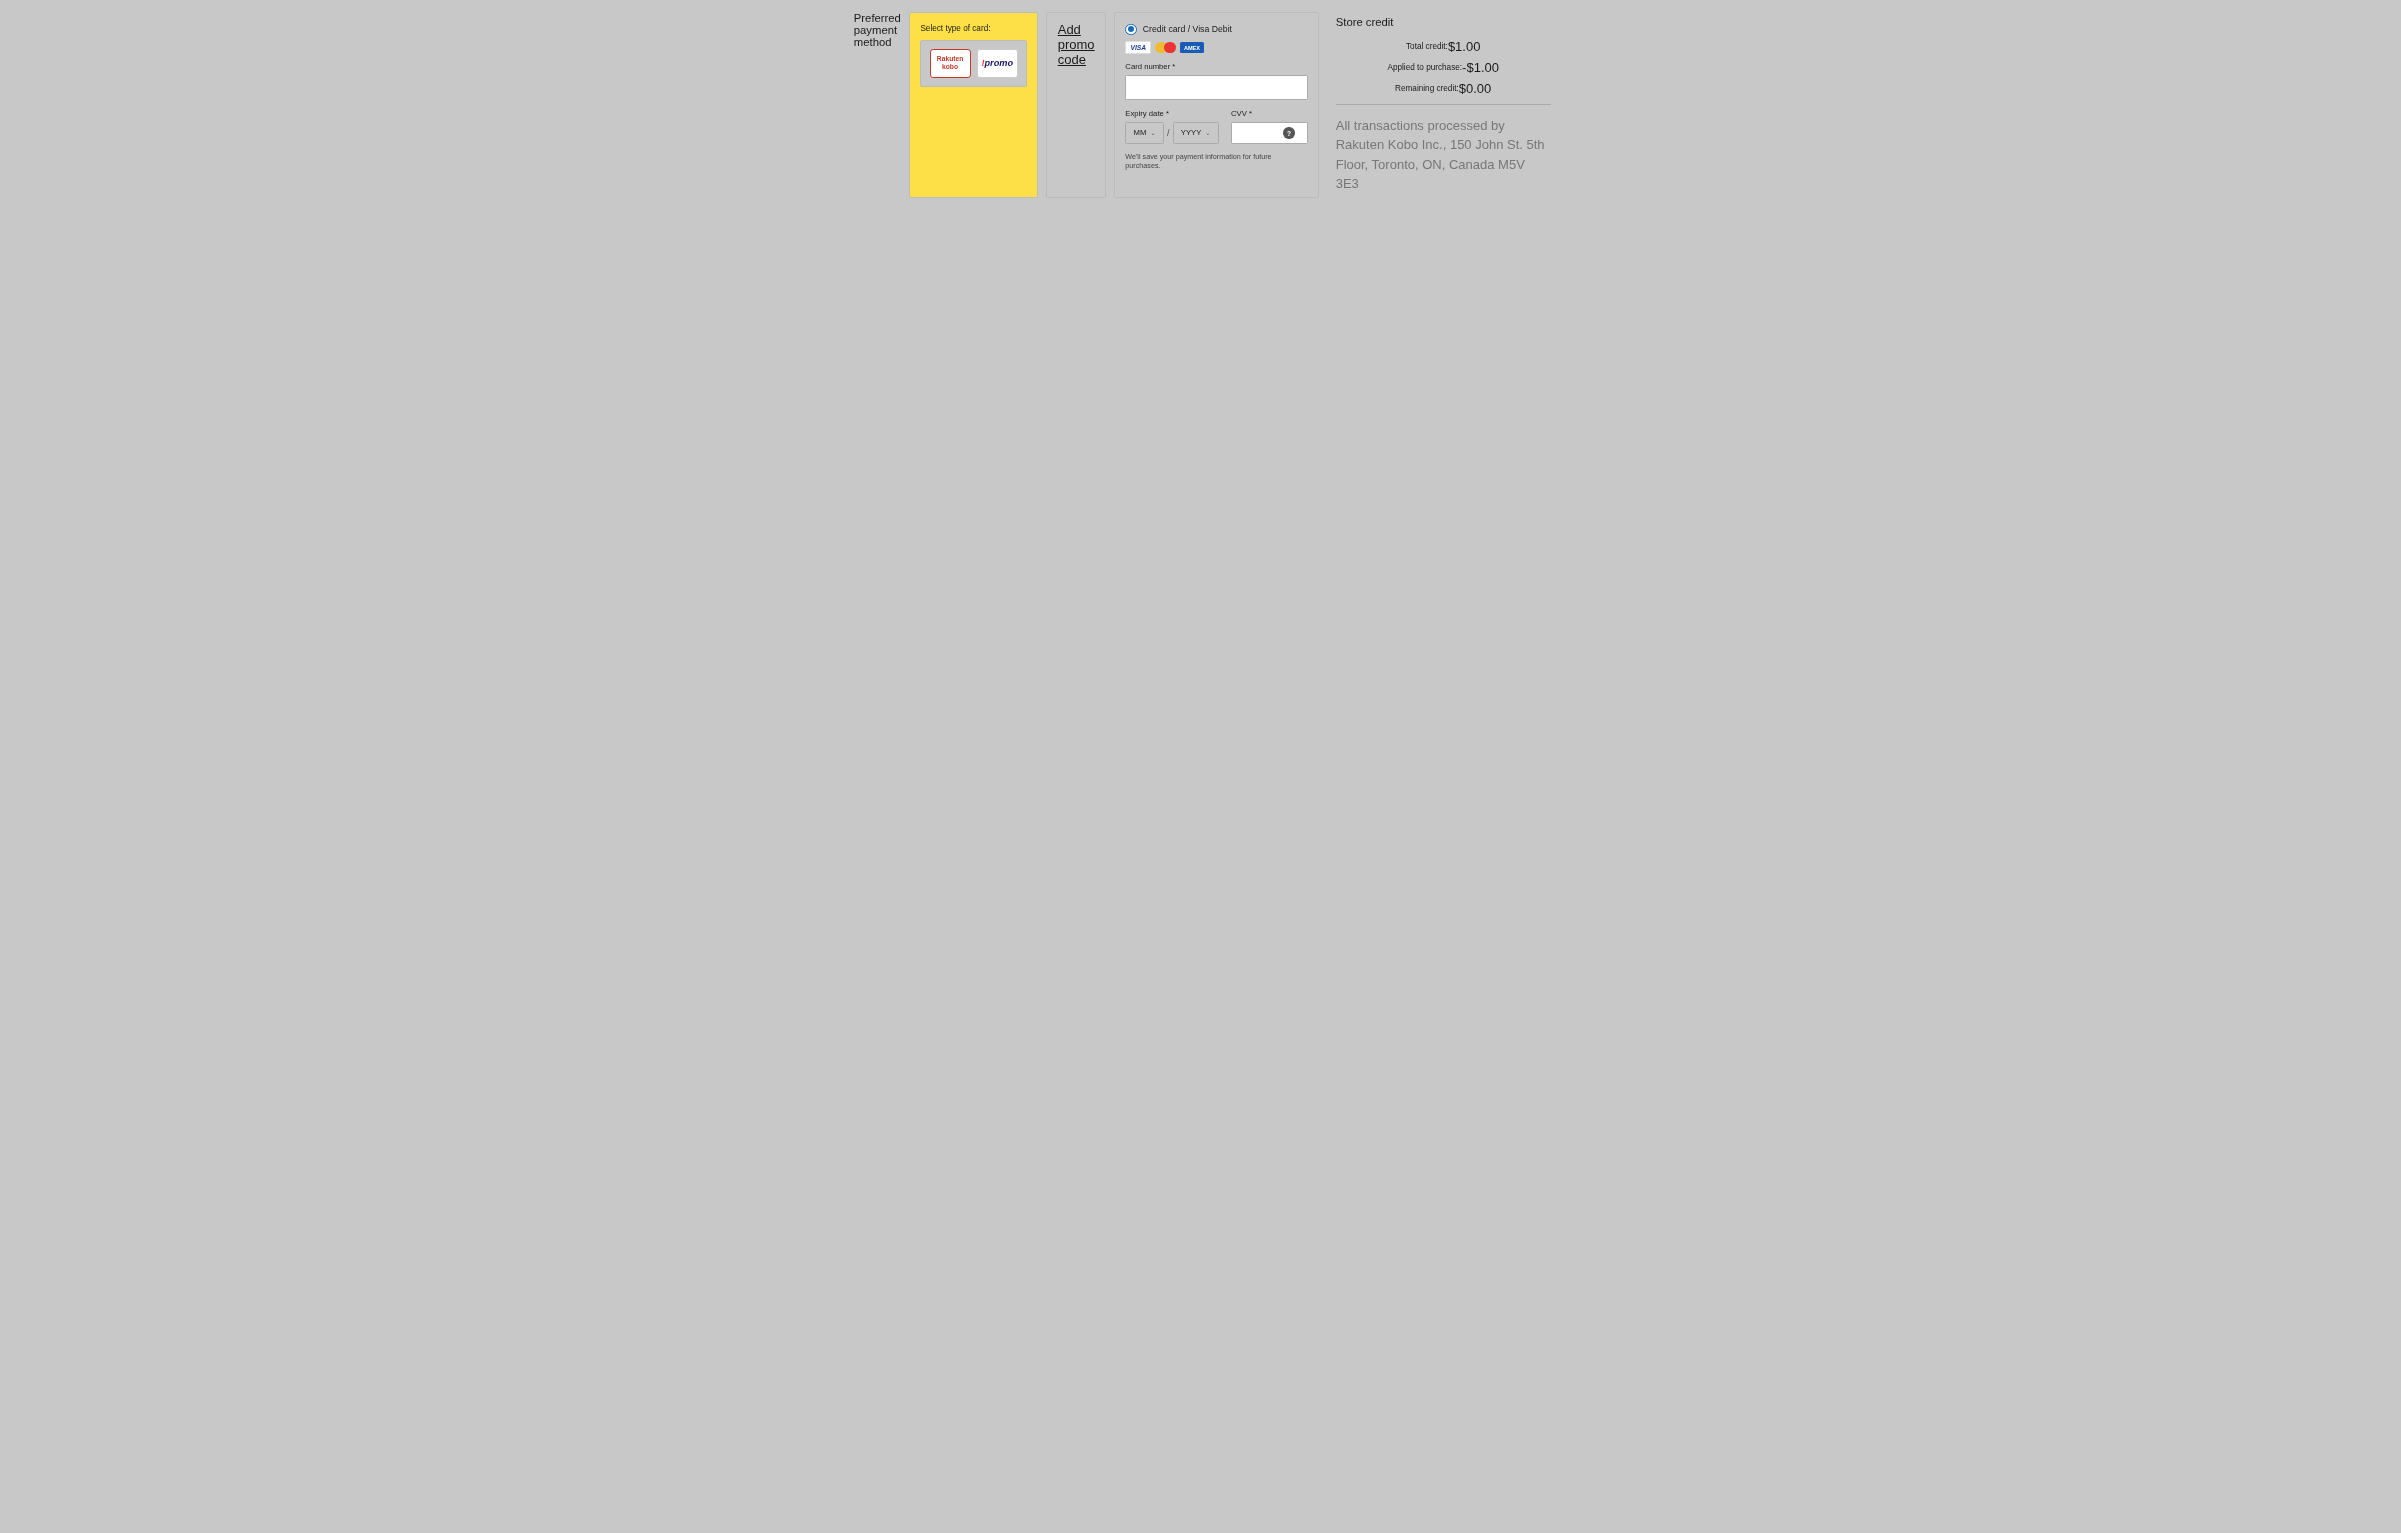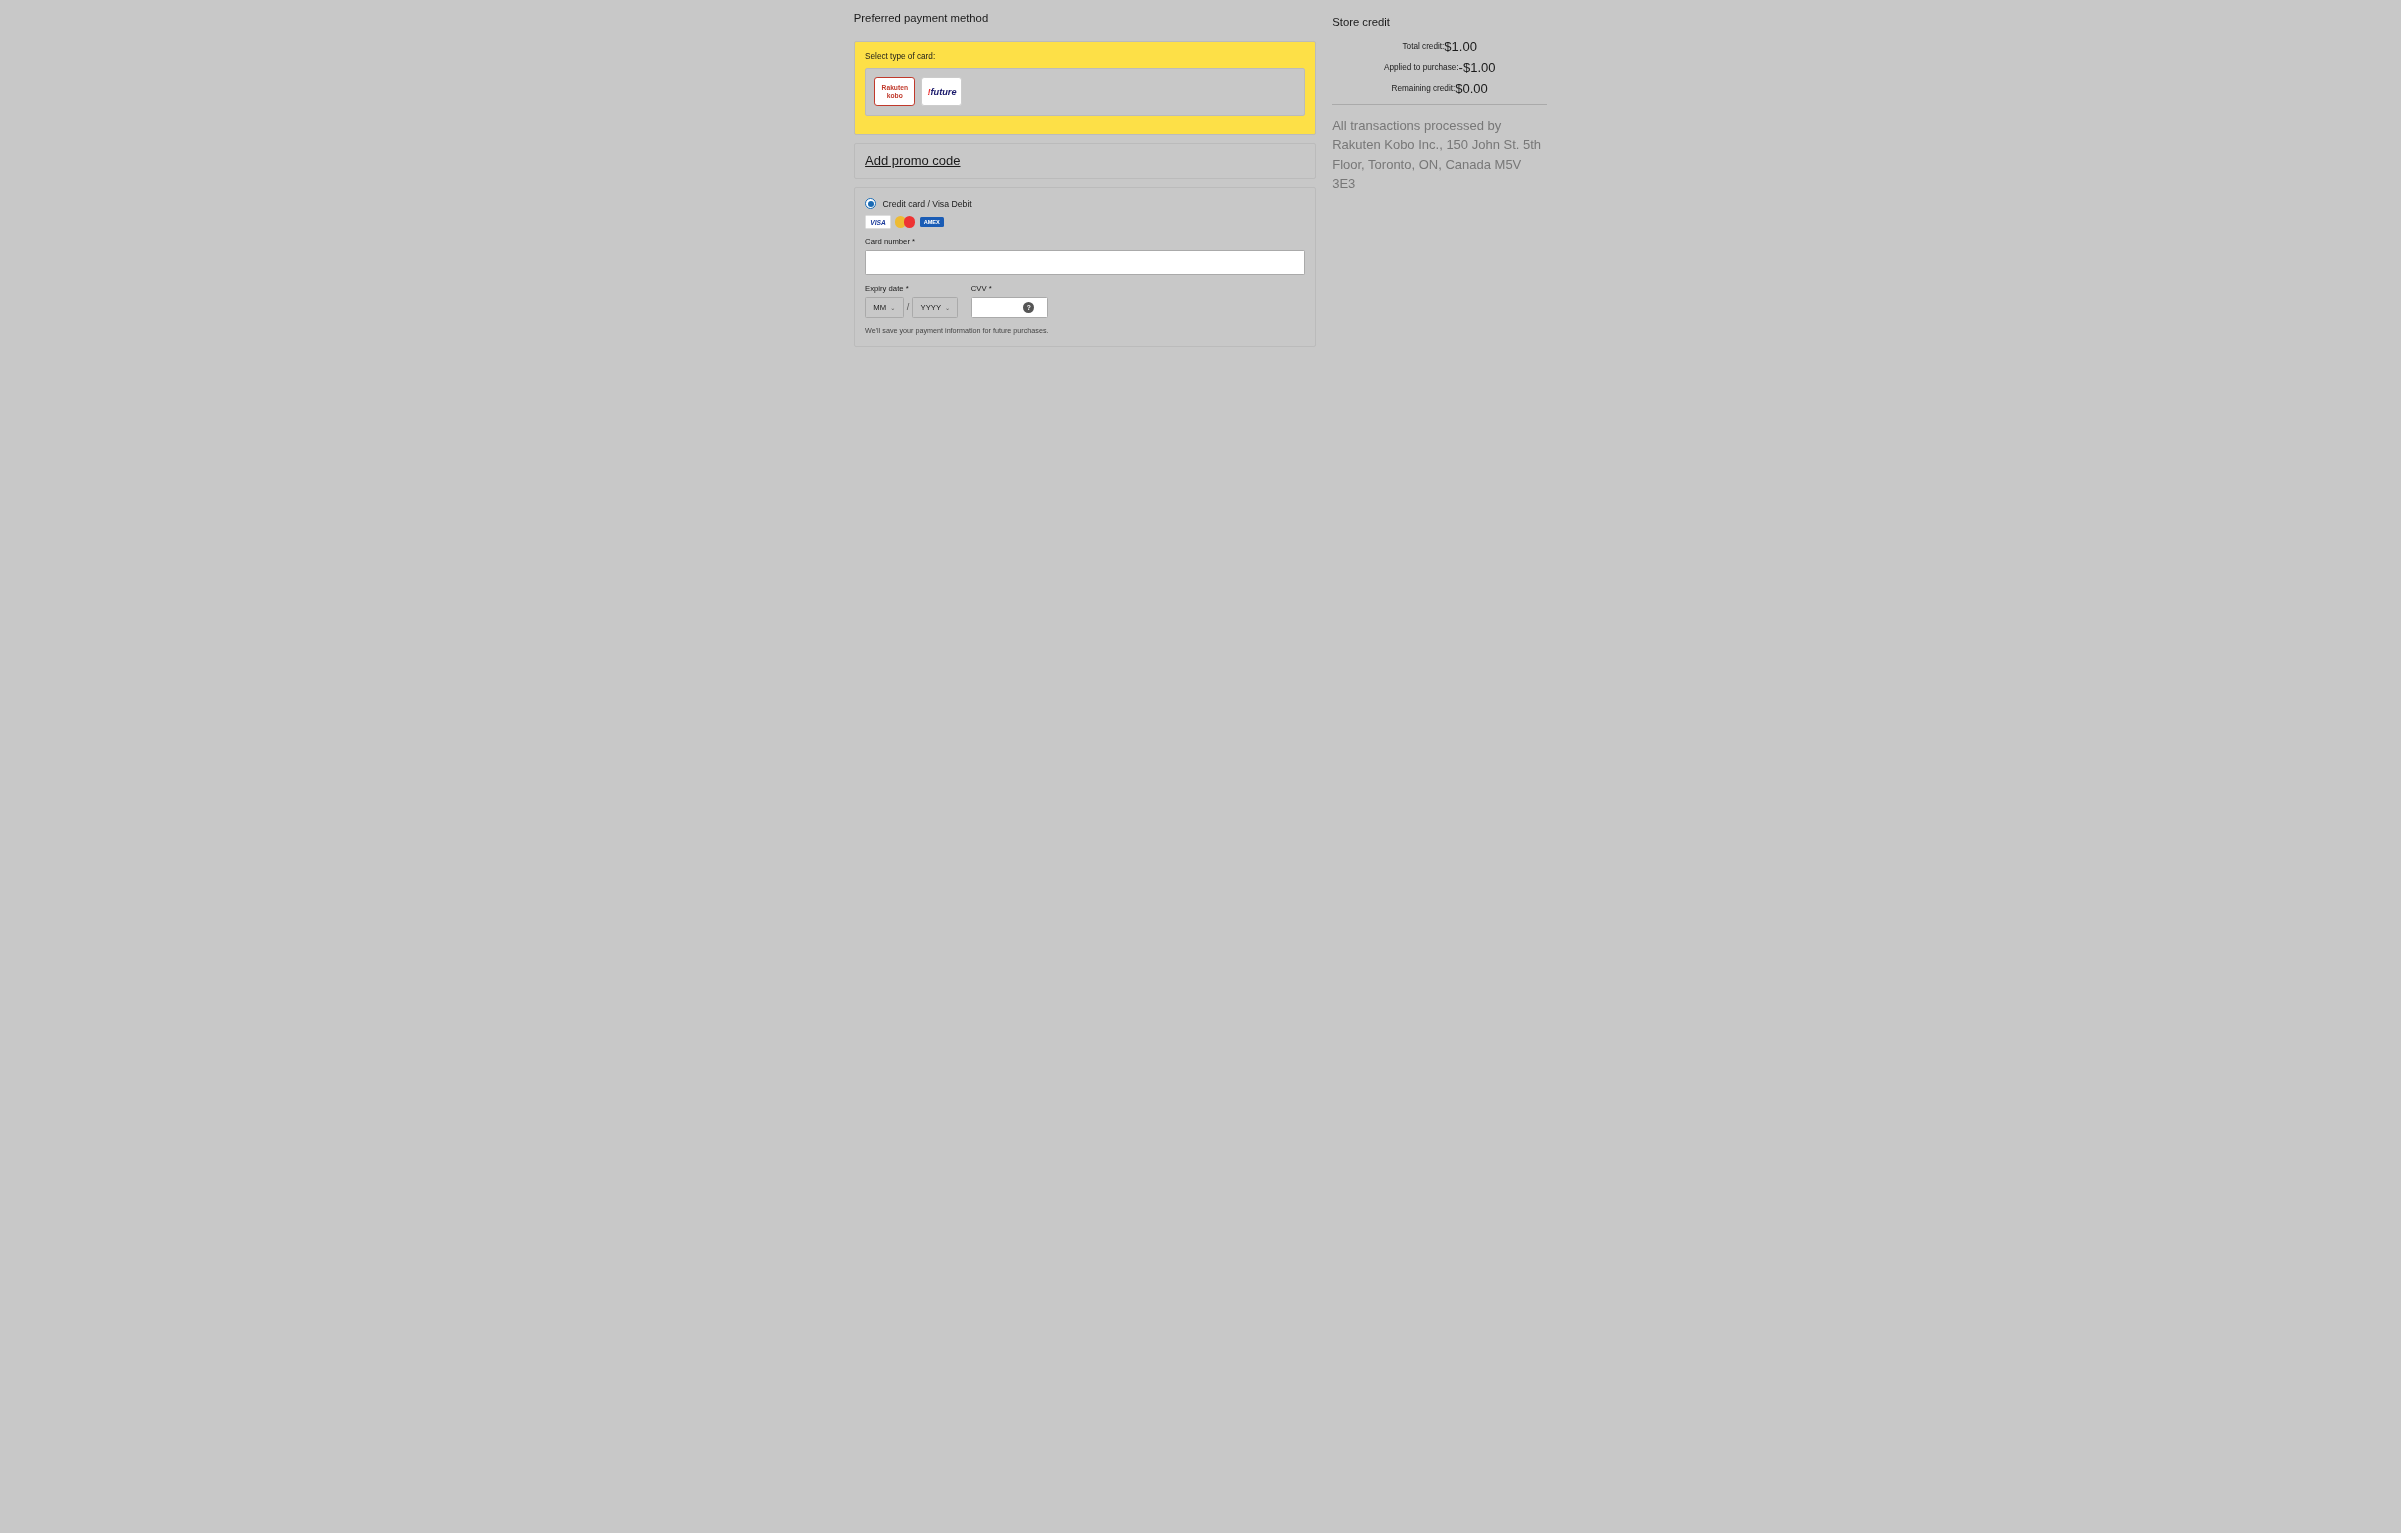--- a/index.html
+++ b/index.html
@@ -12,21 +12,21 @@
       display: flex;
       gap: 0;
       max-width: 718px;
       margin: 0 auto;
       padding: 12.3px;
       gap: 16.4px;
     }
     .left-panel {
       flex: 1;
       display: flex;
-      flex-direction: column;
+      flex-direction: row;
       gap: 8.2px;
     }
     .right-panel {
       width: 215px;
       flex-shrink: 0;
     }
     .section-title {
       font-size: 11.3px;
       font-weight: 400;
       color: #1a1a1a;
@@ -353,21 +353,21 @@
           <div>
             <div class="card-logo-text">
               <span>Rakuten</span><br>
               <span>kobo</span>
             </div>
           </div>
         </div>
 
         <div class="indigo-logo">
           <div class="indigo-text">
-            <span style="color:#e33">!</span><span style="color:#1a1a6b">future</span>
+            <span style="color:#e33">!</span><span style="color:#1a1a6b">promo</span>
           </div>
         </div>
       </div>
 
 
     </div>
 
     <div class="promo-section">
       <a class="promo-link">Add promo code</a>
     </div>

